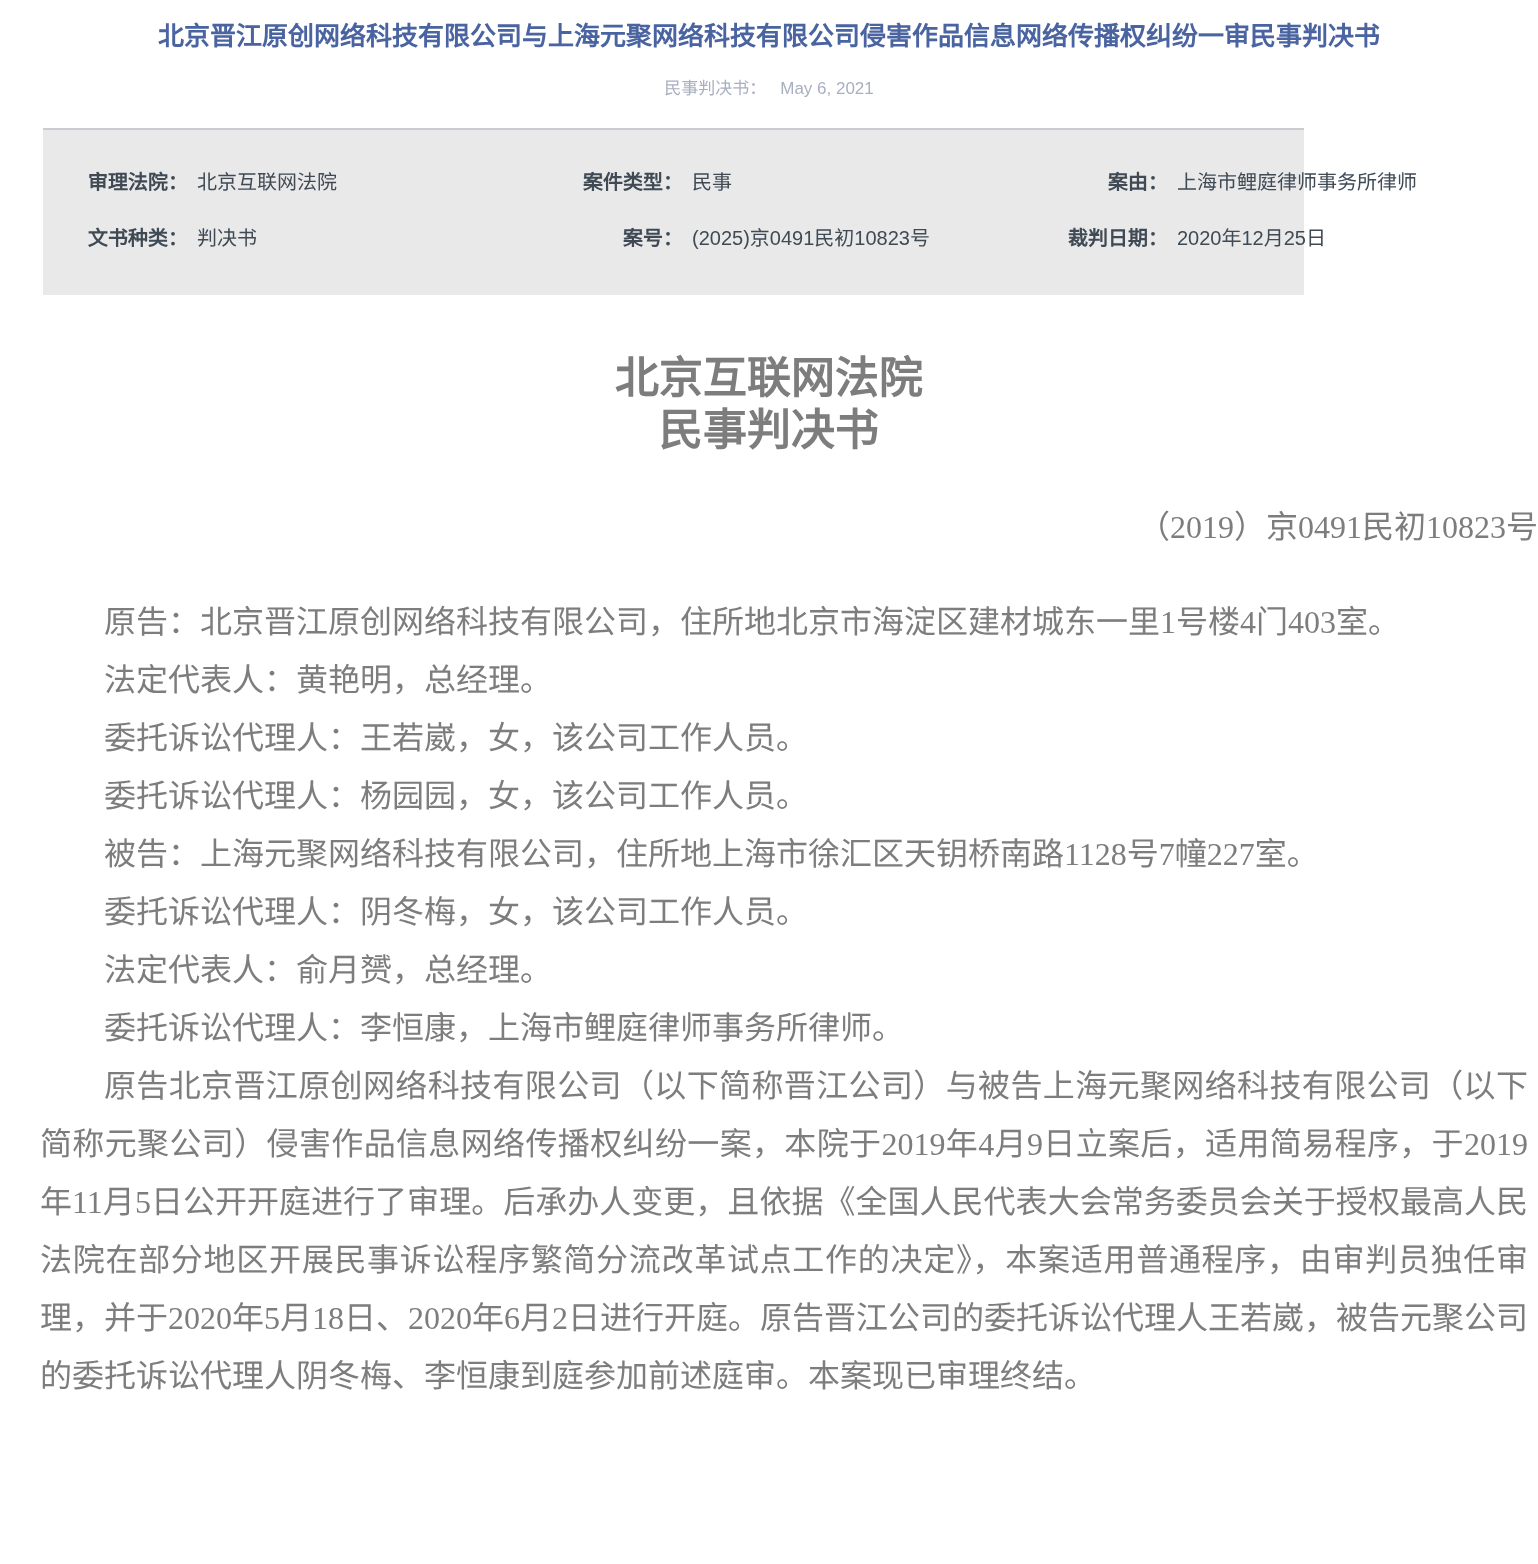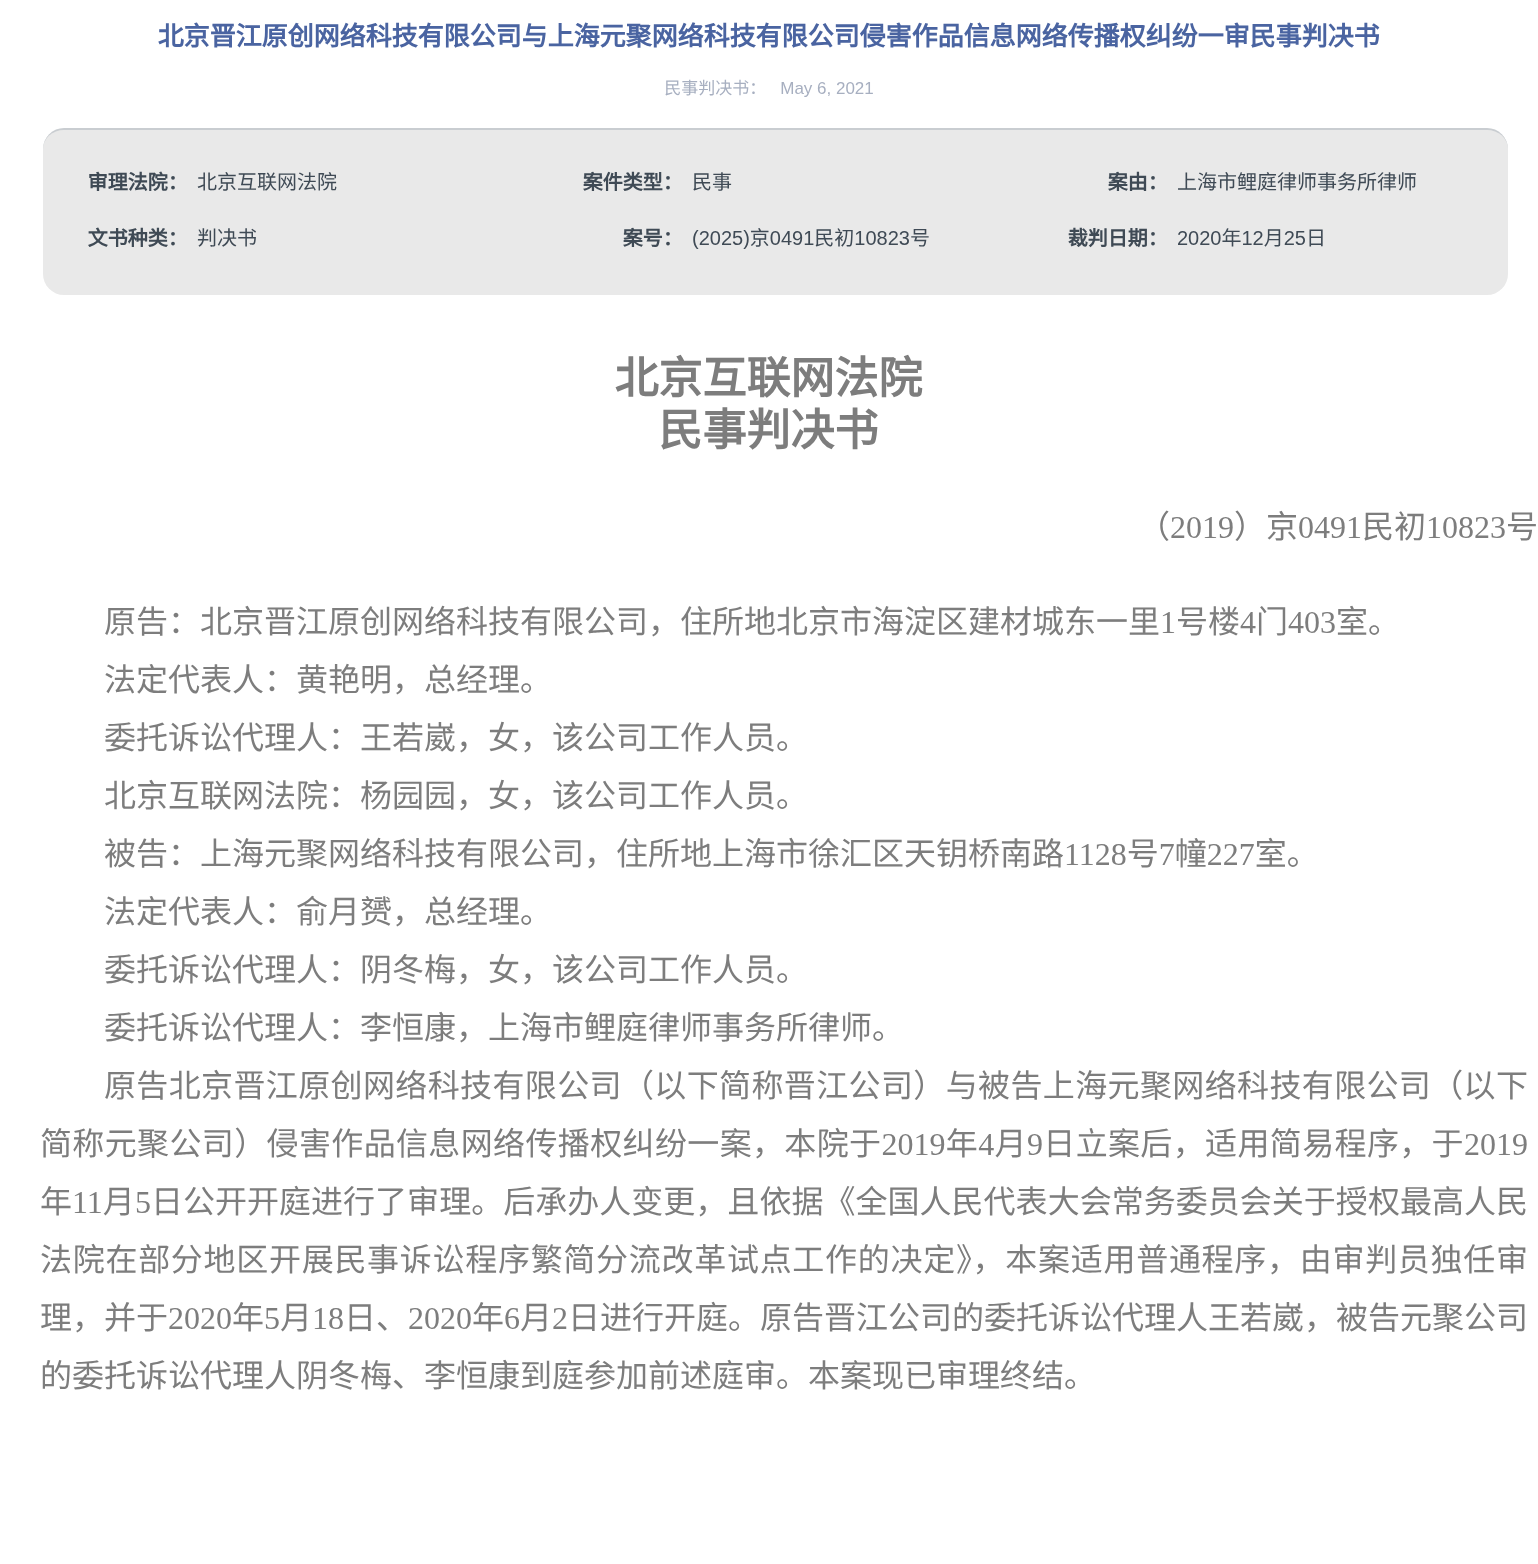--- a/index.html
+++ b/index.html
@@ -35,25 +35,24 @@
     text-align: center;
     font-size: 17px;
     line-height: 24px;
     color: var(--muted-color);
   }
   .publish-date .pd-value { margin-left: 14px; }
 
   
   .meta-box {
     margin: 27px 26px 0 43px;
-    width: 1465px;
+    width: 1261px;
     background: var(--box-bg);
     border-top: 2px solid var(--box-border);
     padding: 40px 0 45px;
-    border-radius: 21px;
   }
   .meta-grid {
     display: grid;
     grid-template-columns: 487px 510px 472px;
     row-gap: 32px;
   }
   .meta-field {
     display: flex;
     align-items: baseline;
     font-size: 20px;
@@ -150,21 +149,21 @@
     <div>北京互联网法院</div>
     <div>民事判决书</div>
   </div>
 
   <div class="case-number">（2019）京0491民初10823号</div>
 
   <div class="doc-body">
     <p>原告：北京晋江原创网络科技有限公司，住所地北京市海淀区建材城东一里1号楼4门403室。</p>
     <p>法定代表人：黄艳明，总经理。</p>
     <p>委托诉讼代理人：王若崴，女，该公司工作人员。</p>
-    <p>北京互联网法院：杨园园，女，该公司工作人员。</p>
+    <p>委托诉讼代理人：杨园园，女，该公司工作人员。</p>
     <p>被告：上海元聚网络科技有限公司，住所地上海市徐汇区天钥桥南路1128号7幢227室。</p>
+    <p>委托诉讼代理人：阴冬梅，女，该公司工作人员。</p>
     <p>法定代表人：俞月赟，总经理。</p>
-    <p>委托诉讼代理人：阴冬梅，女，该公司工作人员。</p>
     <p>委托诉讼代理人：李恒康，上海市鲤庭律师事务所律师。</p>
     <p>原告北京晋江原创网络科技有限公司（以下简称晋江公司）与被告上海元聚网络科技有限公司（以下简称元聚公司）侵害作品信息网络传播权纠纷一案，本院于2019年4月9日立案后，适用简易程序，于2019年11月5日公开开庭进行了审理。后承办人变更，且依据《全国人民代表大会常务委员会关于授权最高人民法院在部分地区开展民事诉讼程序繁简分流改革试点工作的决定》，本案适用普通程序，由审判员独任审理，并于2020年5月18日、2020年6月2日进行开庭。原告晋江公司的委托诉讼代理人王若崴，被告元聚公司的委托诉讼代理人阴冬梅、李恒康到庭参加前述庭审。本案现已审理终结。</p>
   </div>
 
 </div>
 
 </body></html>

